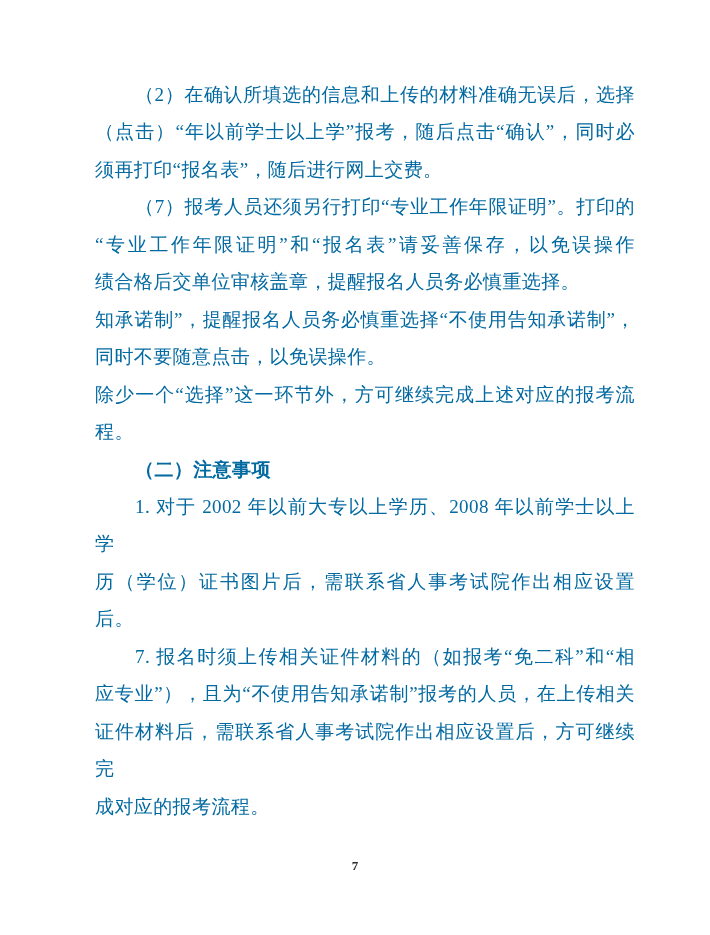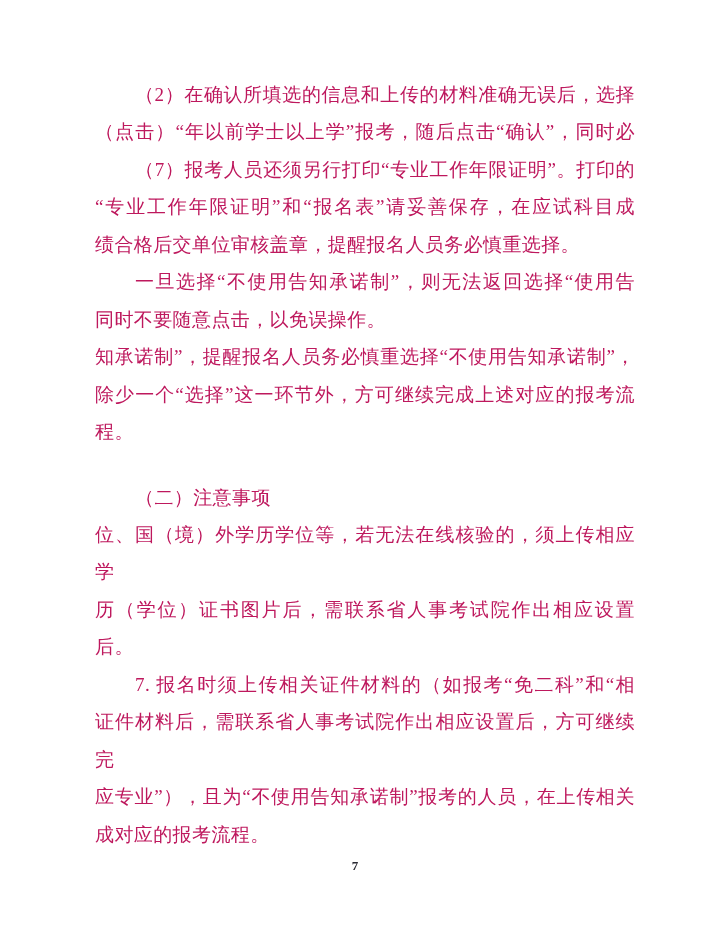--- a/index.html
+++ b/index.html
@@ -25,27 +25,26 @@
     position: absolute;
     left: 95px;
     top: 76px;
     width: 540px;
   }
   .paragraph {
     margin: 0;
     padding: 0;
   }
   .paragraph.bold .line {
-    font-weight: normal;
-    margin-top: 28px;
+    font-weight: bold;
   }
   .line {
     font-size: 19px;
     line-height: 37.45px;
-    color: #be185d;
+    color: #0369a1;
     text-align: justify;
     text-align-last: justify;
     letter-spacing: 0.4px;
   }
   .line.indent {
     text-indent: 40px;
   }
   .line.last {
     text-align-last: left;
   }
@@ -63,44 +62,44 @@
   }
 </style>
 </head>
 <body>
 
 <main class="page">
   <section class="content">
       <div class="paragraph">
         <div class="line indent">（2）在确认所填选的信息和上传的材料准确无误后，选择</div>
         <div class="line">（点击）“年以前学士以上学”报考，随后点击“确认”，同时必</div>
+        <div class="line last">须再打印“报名表”，随后进行网上交费。</div>
       </div>
       <div class="paragraph">
         <div class="line indent">（7）报考人员还须另行打印“专业工作年限证明”。打印的</div>
-        <div class="line">“专业工作年限证明”和“报名表”请妥善保存，在应试科目成</div>
+        <div class="line">“专业工作年限证明”和“报名表”请妥善保存，以免误操作</div>
         <div class="line last">绩合格后交单位审核盖章，提醒报名人员务必慎重选择。</div>
       </div>
       <div class="paragraph">
-        <div class="line indent">一旦选择“不使用告知承诺制”，则无法返回选择“使用告</div>
+        <div class="line">知承诺制”，提醒报名人员务必慎重选择“不使用告知承诺制”，</div>
         <div class="line last">同时不要随意点击，以免误操作。</div>
-        <div class="line">知承诺制”，提醒报名人员务必慎重选择“不使用告知承诺制”，</div>
       </div>
       <div class="paragraph">
         <div class="line last">除少一个“选择”这一环节外，方可继续完成上述对应的报考流程。</div>
       </div>
       <div class="paragraph bold">
         <div class="line indent last">（二）注意事项</div>
       </div>
       <div class="paragraph">
-        <div class="line">位、国（境）外学历学位等，若无法在线核验的，须上传相应学</div>
+        <div class="line indent">1. 对于 2002 年以前大专以上学历、2008 年以前学士以上学</div>
         <div class="line last">历（学位）证书图片后，需联系省人事考试院作出相应设置后。</div>
       </div>
       <div class="paragraph">
         <div class="line indent">7. 报名时须上传相关证件材料的（如报考“免二科”和“相</div>
+        <div class="line">应专业”），且为“不使用告知承诺制”报考的人员，在上传相关</div>
         <div class="line">证件材料后，需联系省人事考试院作出相应设置后，方可继续完</div>
-        <div class="line">应专业”），且为“不使用告知承诺制”报考的人员，在上传相关</div>
         <div class="line last">成对应的报考流程。</div>
       </div>
     </section>
   <footer class="page-footer">
     <span class="page-number">7</span>
   </footer>
 </main>
 
 </body></html>

